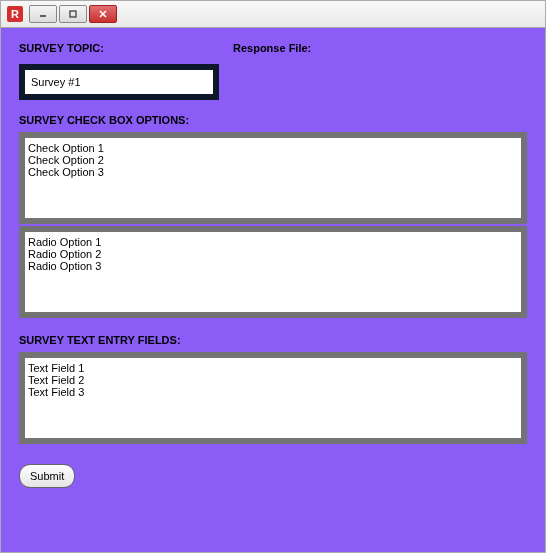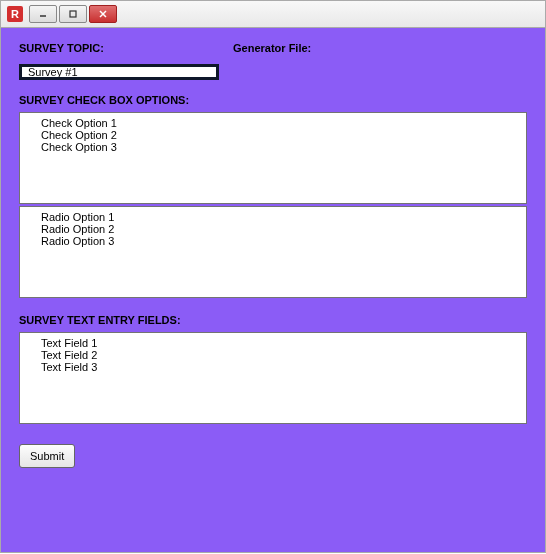--- a/index.html
+++ b/index.html
@@ -71,51 +71,51 @@
   }
   .col-left { flex: 0 0 200px; }
   .col-right { flex: 1; }
   .label-bold {
     font-weight: bold;
     font-size: 11px;
     margin-bottom: 6px;
   }
   .text-input {
     width: 100%;
-    height: 16px;
-    border: 3px solid #0f172a;
+    height: 36px;
+    border: 6px solid #0f172a;
     background: #fff;
     font-family: Tahoma, Arial, sans-serif;
     font-size: 11px;
     padding: 2px 6px;
   }
   .section-label {
     font-weight: bold;
     font-size: 11px;
     margin-top: 14px;
     margin-bottom: 6px;
   }
   .textarea {
     width: 100%;
     height: 92px;
-    border: 1px solid #737373;
+    border: 6px solid #737373;
     background: #fff;
     font-family: Tahoma, Arial, sans-serif;
     font-size: 11px;
-    padding: 4px 21px;
+    padding: 4px 3px;
     resize: none;
     white-space: pre;
     overflow: auto;
   }
   .submit-btn {
     margin-top: 18px;
     height: 24px;
     padding: 0 10px;
     border: 1px solid #666;
-    border-radius: 3px;
+    border-radius: 11px;
     background: linear-gradient(to bottom, #fdfdfd, #e5e5e5);
     font-family: Tahoma, Arial, sans-serif;
     font-size: 11px;
     cursor: pointer;
   }
 </style>
 </head>
 <body>
 
 <div class="titlebar">
@@ -140,21 +140,21 @@
   </div>
 </div>
 
 <div class="client">
 
   <div class="row-top">
     <div class="col-left">
       <div class="label-bold">SURVEY TOPIC:</div>
     </div>
     <div class="col-right">
-      <div class="label-bold">Generator File:</div>
+      <div class="label-bold">Response File:</div>
     </div>
   </div>
 
   <div class="row-top">
     <div class="col-left">
       <input class="text-input" type="text" value="Survey #1" style="">
     </div>
   </div>
 
   <div class="section-label">SURVEY CHECK BOX OPTIONS:</div>

